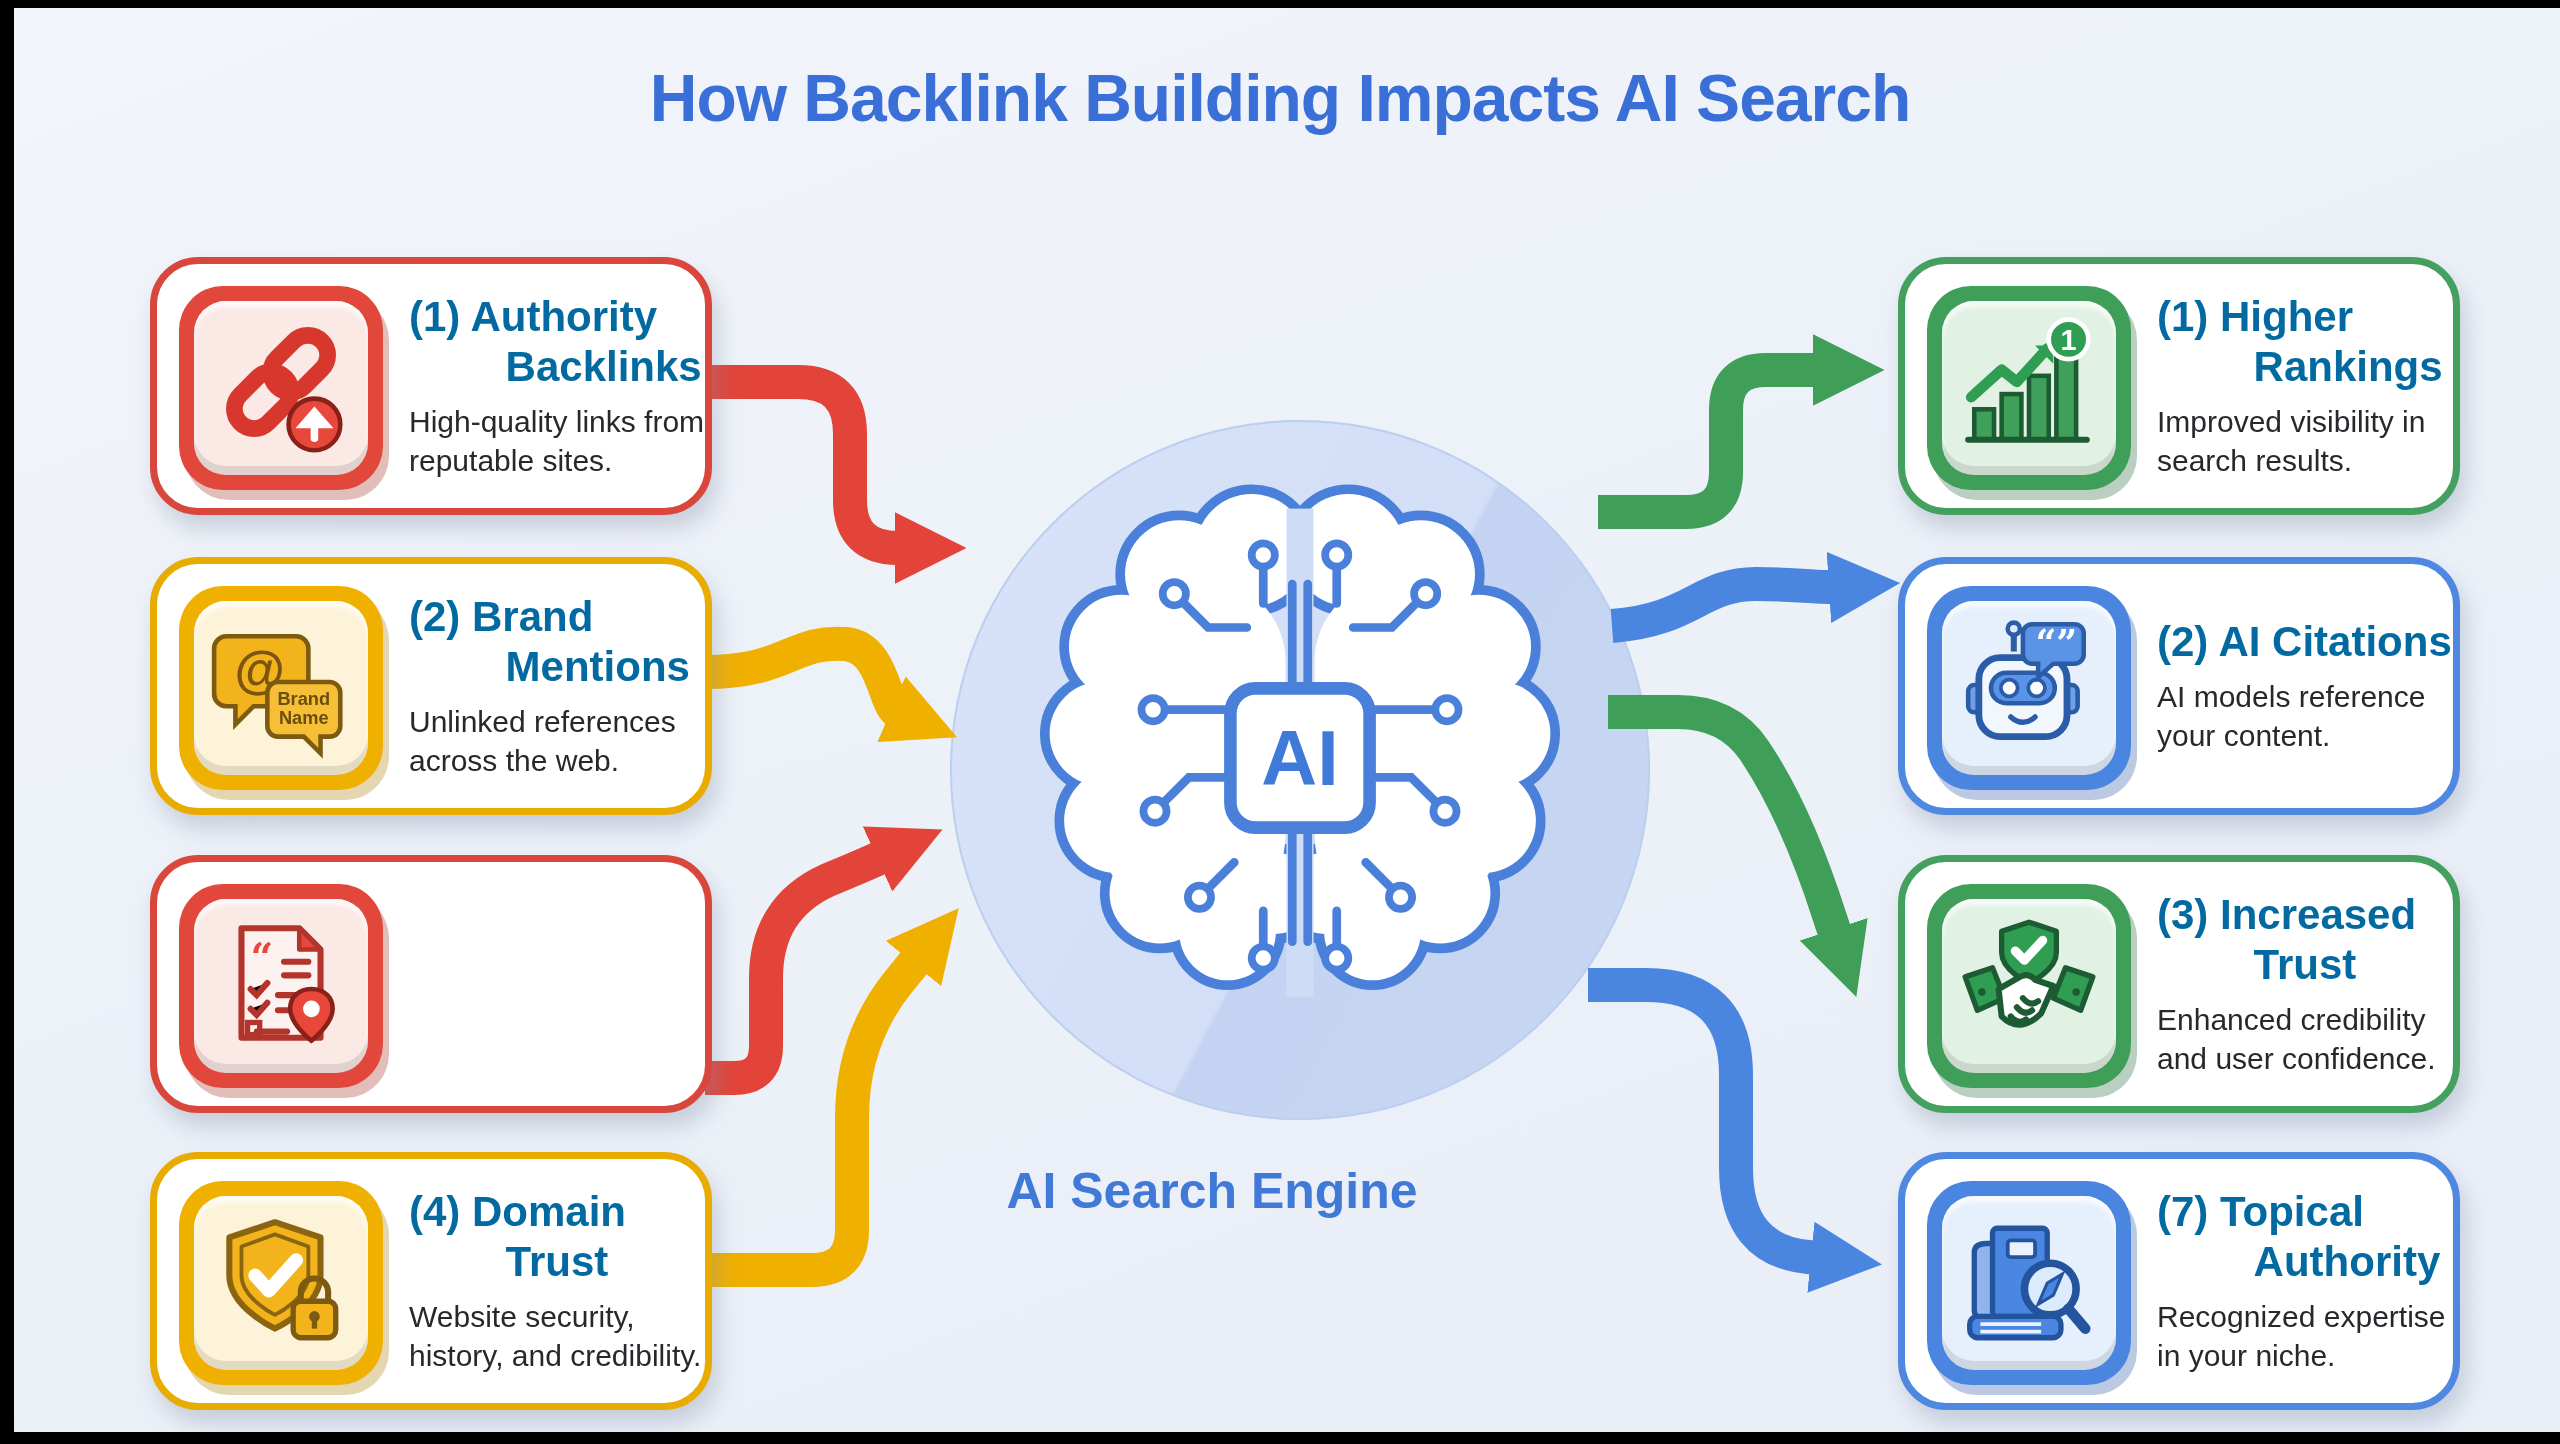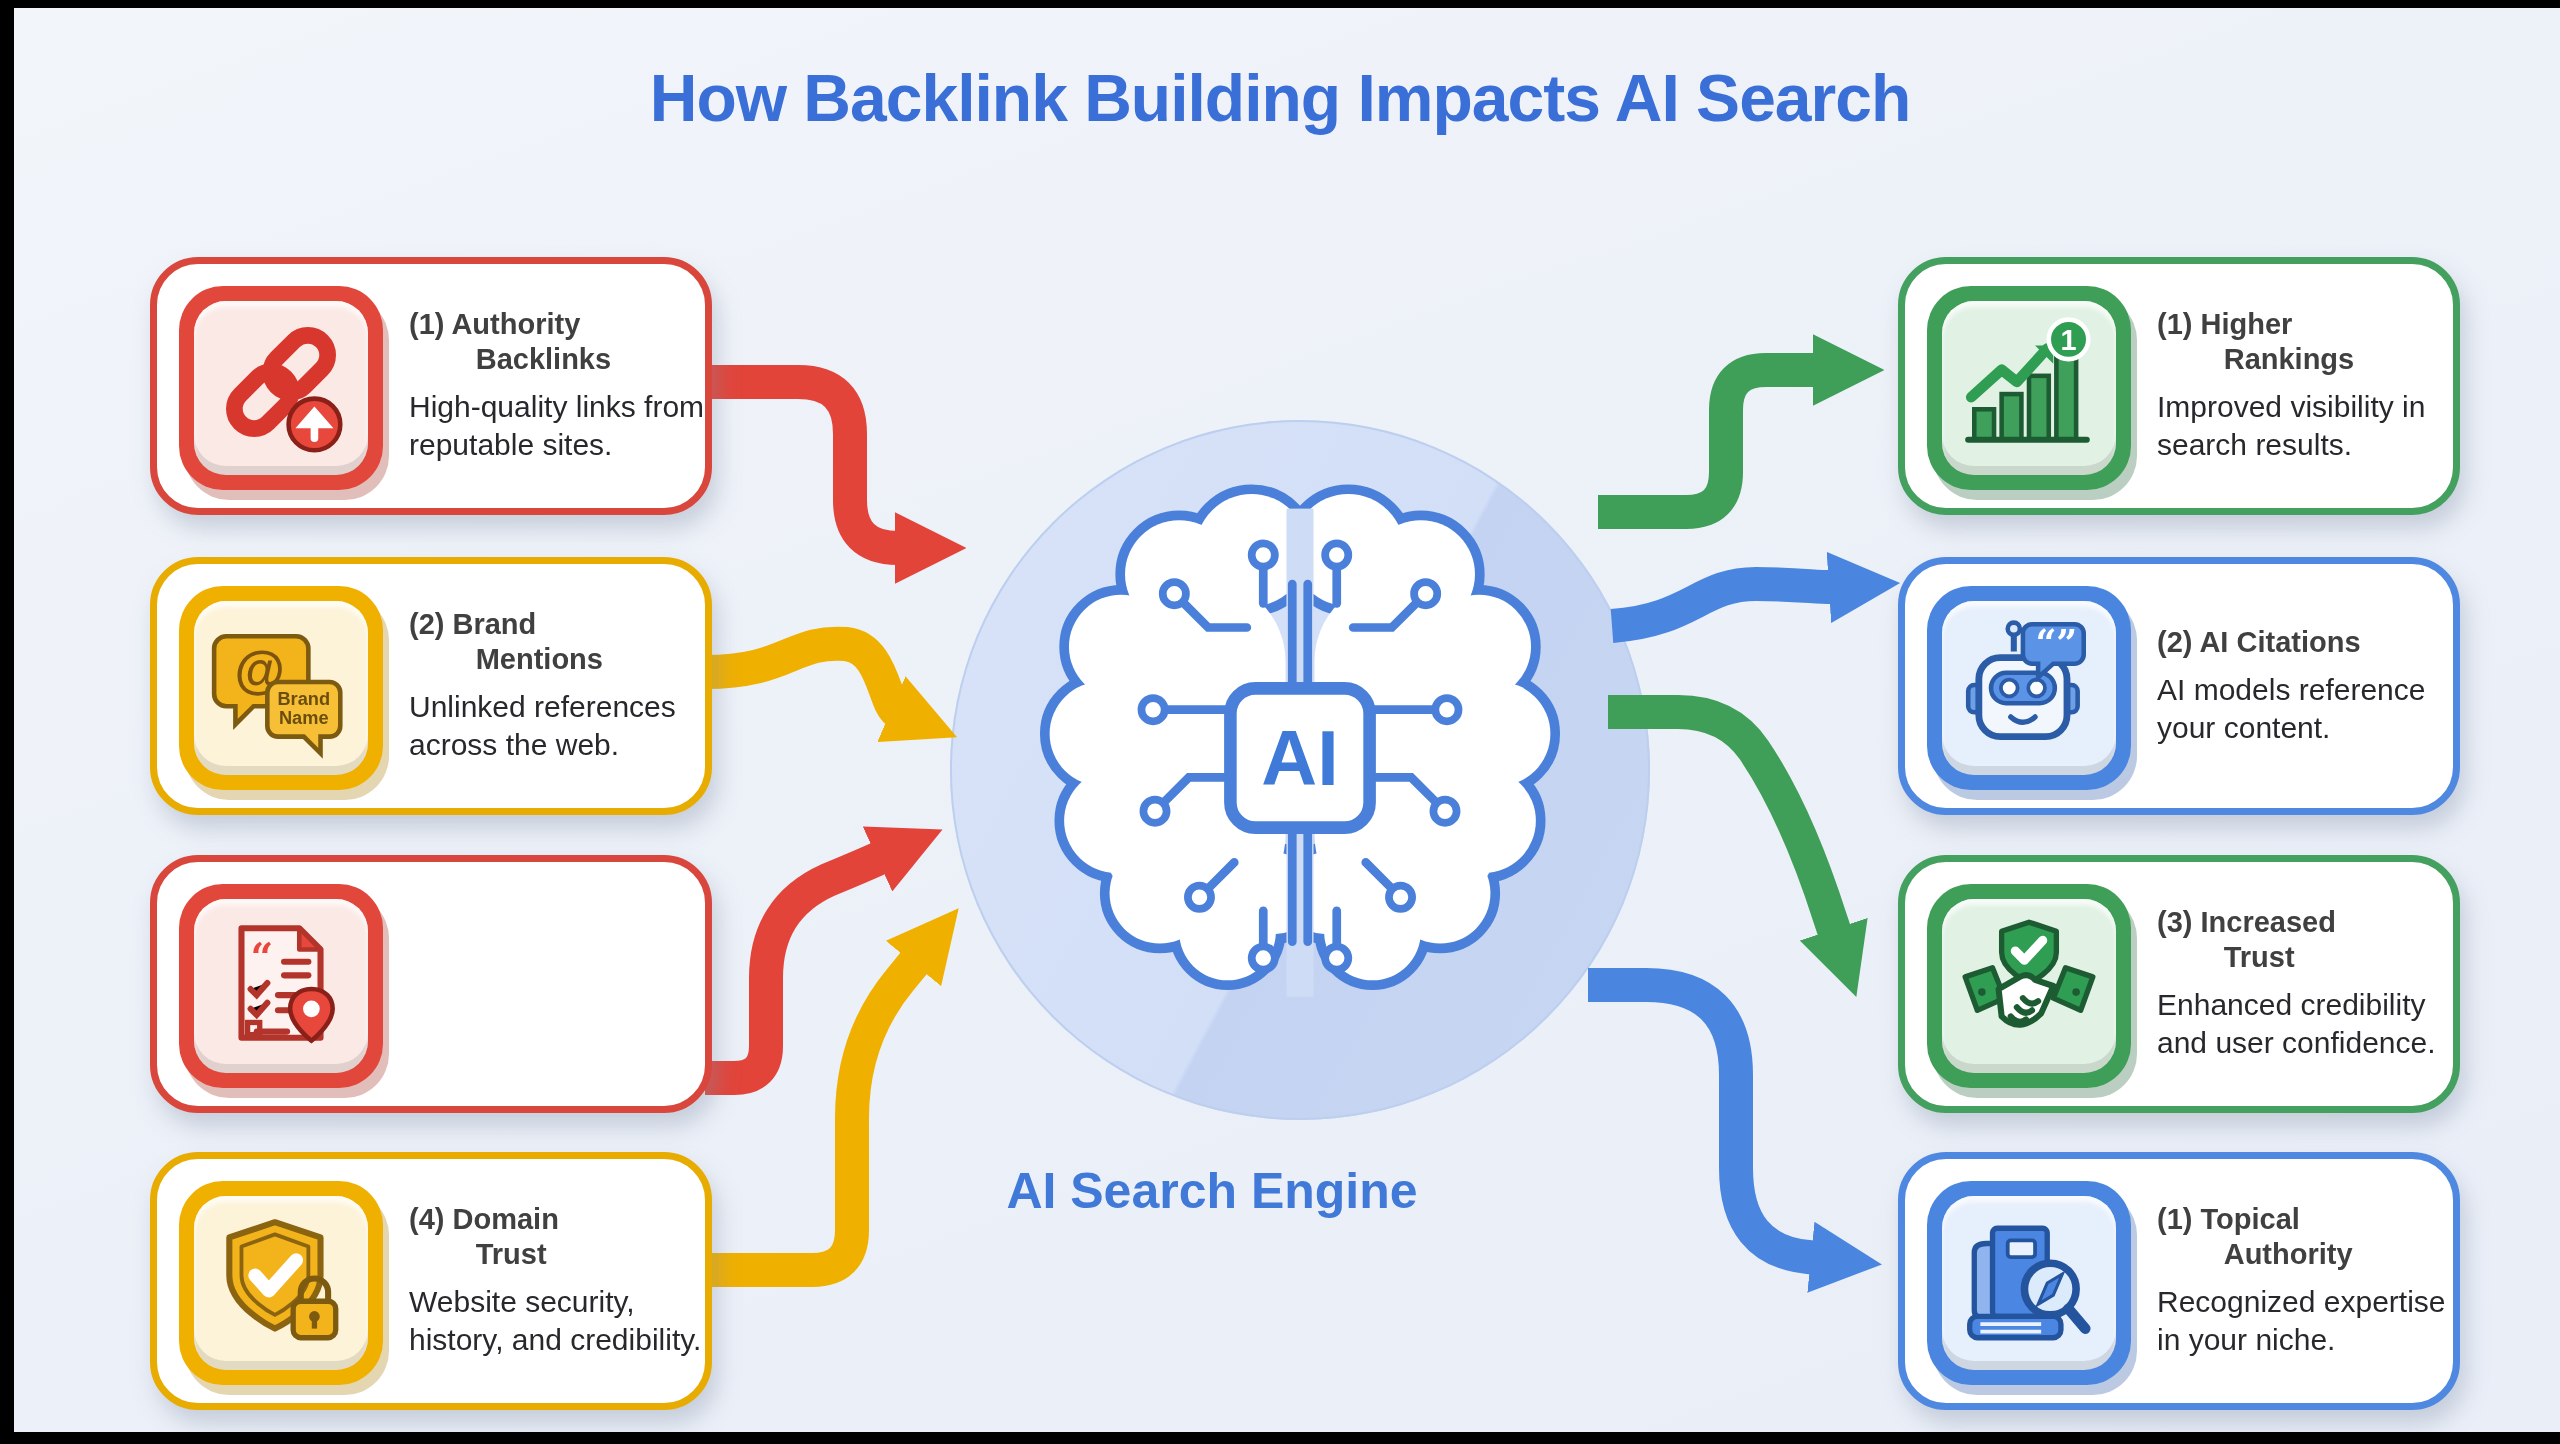--- a/index.html
+++ b/index.html
@@ -34,21 +34,21 @@
   .tile.green{background:#3f9e57;box-shadow:6px 10px 0 rgba(25,95,50,.30);}
   .tile.blue{background:#4a86e0;box-shadow:6px 10px 0 rgba(30,80,160,.30);}
   .tile-inner{width:100%;height:100%;border-radius:32px;display:flex;align-items:center;justify-content:center;
     box-shadow:inset 0 6px 5px rgba(255,255,255,.75),inset 0 -9px 0 rgba(0,0,0,.10);}
   .tile.red .tile-inner{background:#fbe9e6;}
   .tile.yellow .tile-inner{background:#fdf3d8;}
   .tile.green .tile-inner{background:#e1f1e4;}
   .tile.blue .tile-inner{background:#e6effc;}
 
   .card-text{position:absolute;left:252px;top:0;height:100%;width:296px;display:flex;flex-direction:column;justify-content:center;gap:12px;}
-  .card-heading{font-size:29px;line-height:1.18;font-weight:700;color:#404040;white-space:pre-line;padding-left:2.3em;text-indent:-2.3em;}
+  .card-heading{font-size:42px;line-height:1.18;font-weight:700;color:#0369a1;white-space:pre-line;padding-left:2.3em;text-indent:-2.3em;}
   .card-body{font-size:30px;line-height:1.28;color:#26282c;white-space:pre-line;}
 
   
   .l1{left:150px;top:257px;} .l2{left:150px;top:557px;} .l3{left:150px;top:855px;} .l4{left:150px;top:1152px;}
   .r1{left:1898px;top:257px;} .r2{left:1898px;top:557px;} .r3{left:1898px;top:855px;} .r4{left:1898px;top:1152px;}
 </style>
 </head>
 <body>
 
 <div class="canvas">
@@ -334,21 +334,21 @@
           <rect x="36" y="22" width="18" height="11" rx="2" fill="#eaf2fd" stroke="#24549e" stroke-width="2.5"></rect>
           <path d="M16 72 h 50 a5 5 0 0 1 5 5 v 4 a5 5 0 0 1 -5 5 h -50 a5 5 0 0 1 -5 -5 v -4 a5 5 0 0 1 5 -5 z" fill="#4a86e2" stroke="#24549e" stroke-width="3.5"></path>
           <path d="M18 77 h 40 M18 82 h 40" stroke="#eaf2fd" stroke-width="2.5"></path>
           <circle cx="64" cy="54" r="17" fill="#dcebfb" stroke="#24549e" stroke-width="5"></circle>
           <path d="M72 44 L 66 58 L 56 64 L 62 50 Z" fill="#4a86e2" stroke="#24549e" stroke-width="2"></path>
           <path d="M76 67 L 87 80" stroke="#24549e" stroke-width="7" stroke-linecap="round"></path>
         </svg>
       </div>
     </div>
     <div class="card-text">
-      <div class="card-heading">(1) Topical
+      <div class="card-heading">(7) Topical
 Authority</div>
       <div class="card-body">Recognized expertise
 in your niche.</div>
     </div>
   </div>
 
   <div class="frame-top"></div>
   <div class="frame-left"></div>
   <div class="frame-bottom"></div>
 </div>

